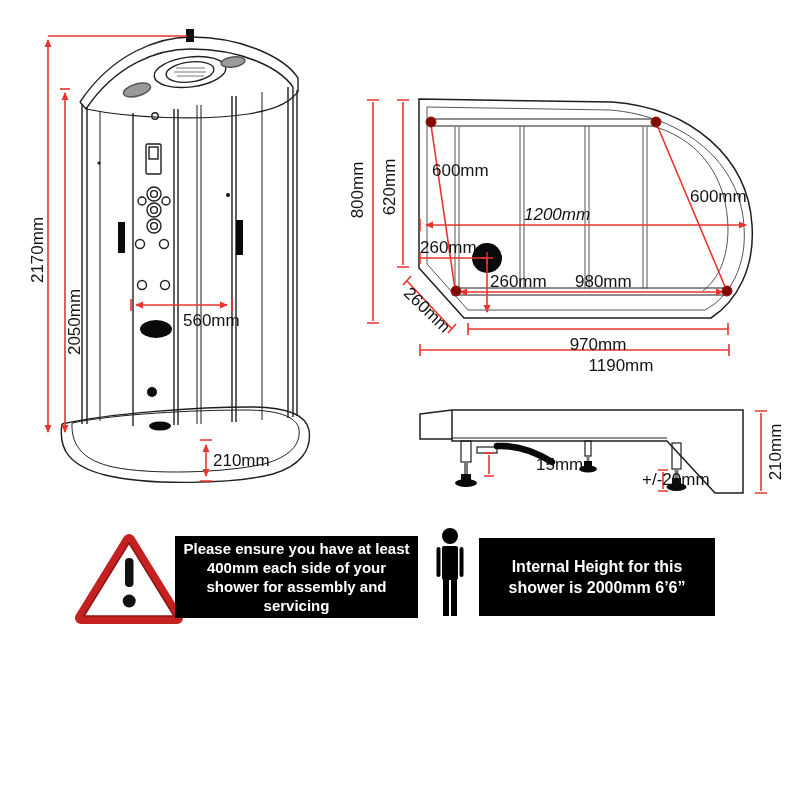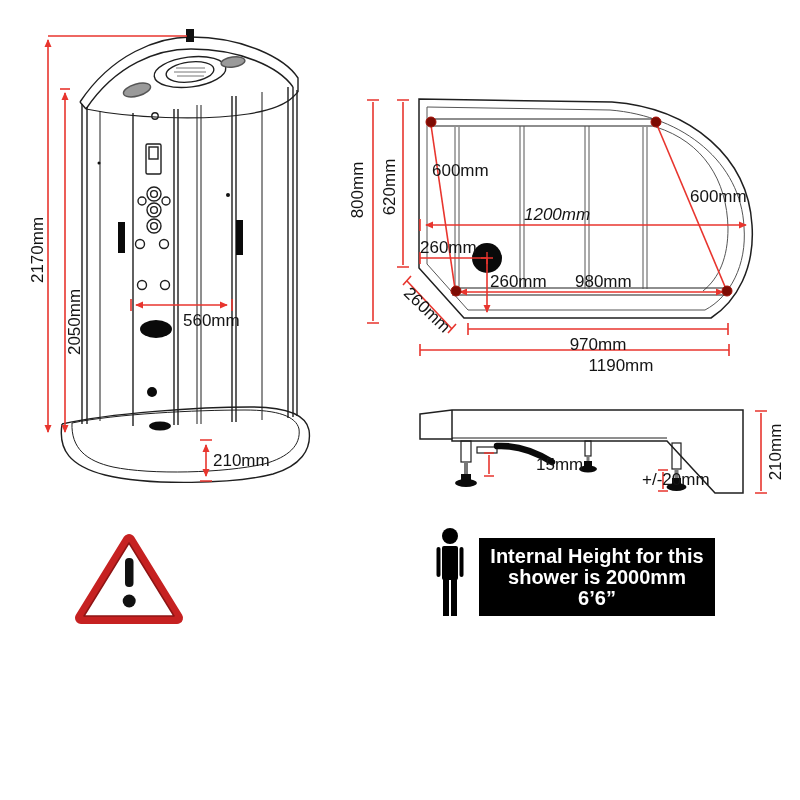--- a/index.html
+++ b/index.html
@@ -12,21 +12,21 @@
     position:absolute;font-size:17px;color:#141414;white-space:nowrap;line-height:1;
   }
   .rot{transform:translate(-50%,-50%) rotate(-90deg);}
   .ctr{transform:translate(-50%,0);}
   .banner{
     position:absolute;background:#000000;color:#ffffff;
     display:flex;align-items:center;justify-content:center;text-align:center;
     font-weight:bold;
   }
   .banner.b1{left:175px;top:536px;width:243px;height:82px;font-size:15px;line-height:19px;padding:0 8px;box-sizing:border-box;}
-  .banner.b2{left:479px;top:538px;width:236px;height:78px;font-size:20px;line-height:21px;padding:0 10px;box-sizing:border-box;}
+  .banner.b2{left:479px;top:538px;width:236px;height:78px;font-size:16px;line-height:21px;padding:0 10px;box-sizing:border-box;}
 </style>
 </head>
 <body>
 
 <div id="stage">
 
   <svg id="lineart" width="800" height="800" viewBox="0 0 800 800">
     <defs>
       <marker id="mA" viewBox="0 0 10 10" refX="8" refY="5" markerWidth="9" markerHeight="9" orient="auto-start-reverse" markerUnits="userSpaceOnUse">
         <path d="M0,1 L9,5 L0,9 Z" fill="#e8352e"></path>
@@ -191,17 +191,20 @@
   <div class="dim-label" style="left:490px;top:273px;">260mm</div>
   <div class="dim-label" style="left:575px;top:273px;">980mm</div>
   <div class="dim-label" style="left:427px;top:310px;transform:translate(-50%,-50%) rotate(44deg);">260mm</div>
   <div class="dim-label ctr" style="left:598px;top:336px;">970mm</div>
   <div class="dim-label ctr" style="left:621px;top:357px;">1190mm</div>
 
   <div class="dim-label" style="left:497px;top:456px;margin-left:39px;">15mm</div>
   <div class="dim-label" style="left:598px;top:471px;margin-left:44px;">+/-20mm</div>
   <div class="dim-label rot" style="left:775px;top:452px;">210mm</div>
 
+  <div class="banner b1">
+    <span>Please ensure you have at least 400mm each side of your shower for assembly and servicing</span>
+  </div>
   <div class="banner b2">
     <span>Internal Height for this shower is 2000mm 6’6”</span>
   </div>
 
 </div>
 
 </body></html>

